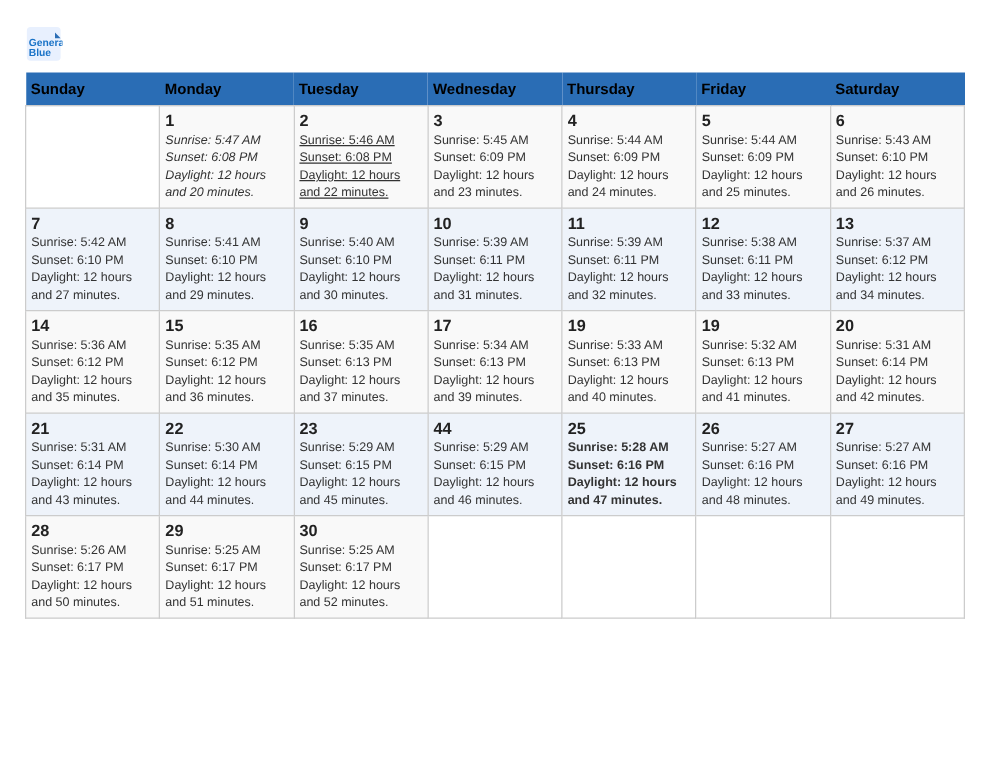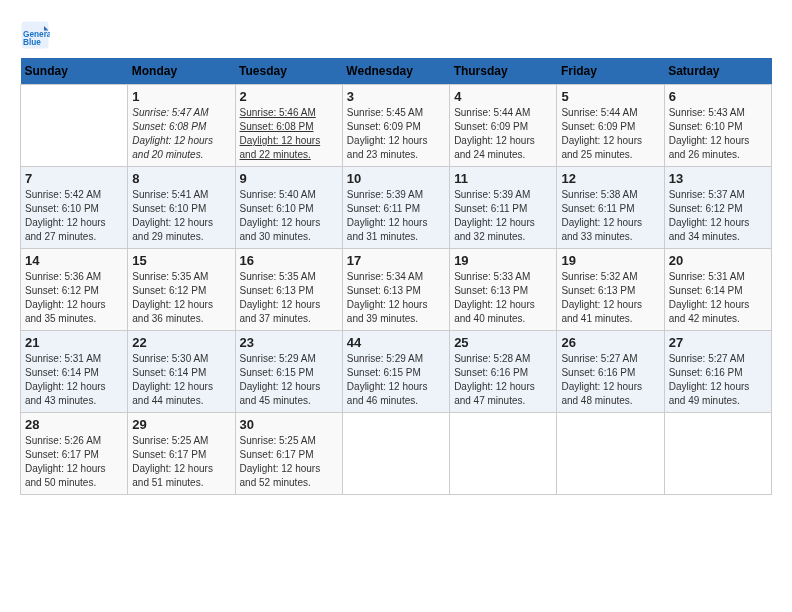--- a/index.html
+++ b/index.html
@@ -285,21 +285,21 @@
         </td>
         <td>
           <div class="day-num">44</div>
           <div class="day-info" style="white-space: pre-line;">Sunrise: 5:29 AM
 Sunset: 6:15 PM
 Daylight: 12 hours
 and 46 minutes.</div>
         </td>
         <td>
           <div class="day-num">25</div>
-          <div class="day-info" style="white-space: pre-line;">Sunrise: 5:28 AM
+          <div class="day-info" style="white-space: pre-line; font-weight: bold;">Sunrise: 5:28 AM
 Sunset: 6:16 PM
 Daylight: 12 hours
 and 47 minutes.</div>
         </td>
         <td>
           <div class="day-num">26</div>
           <div class="day-info" style="white-space: pre-line;">Sunrise: 5:27 AM
 Sunset: 6:16 PM
 Daylight: 12 hours
 and 48 minutes.</div>

